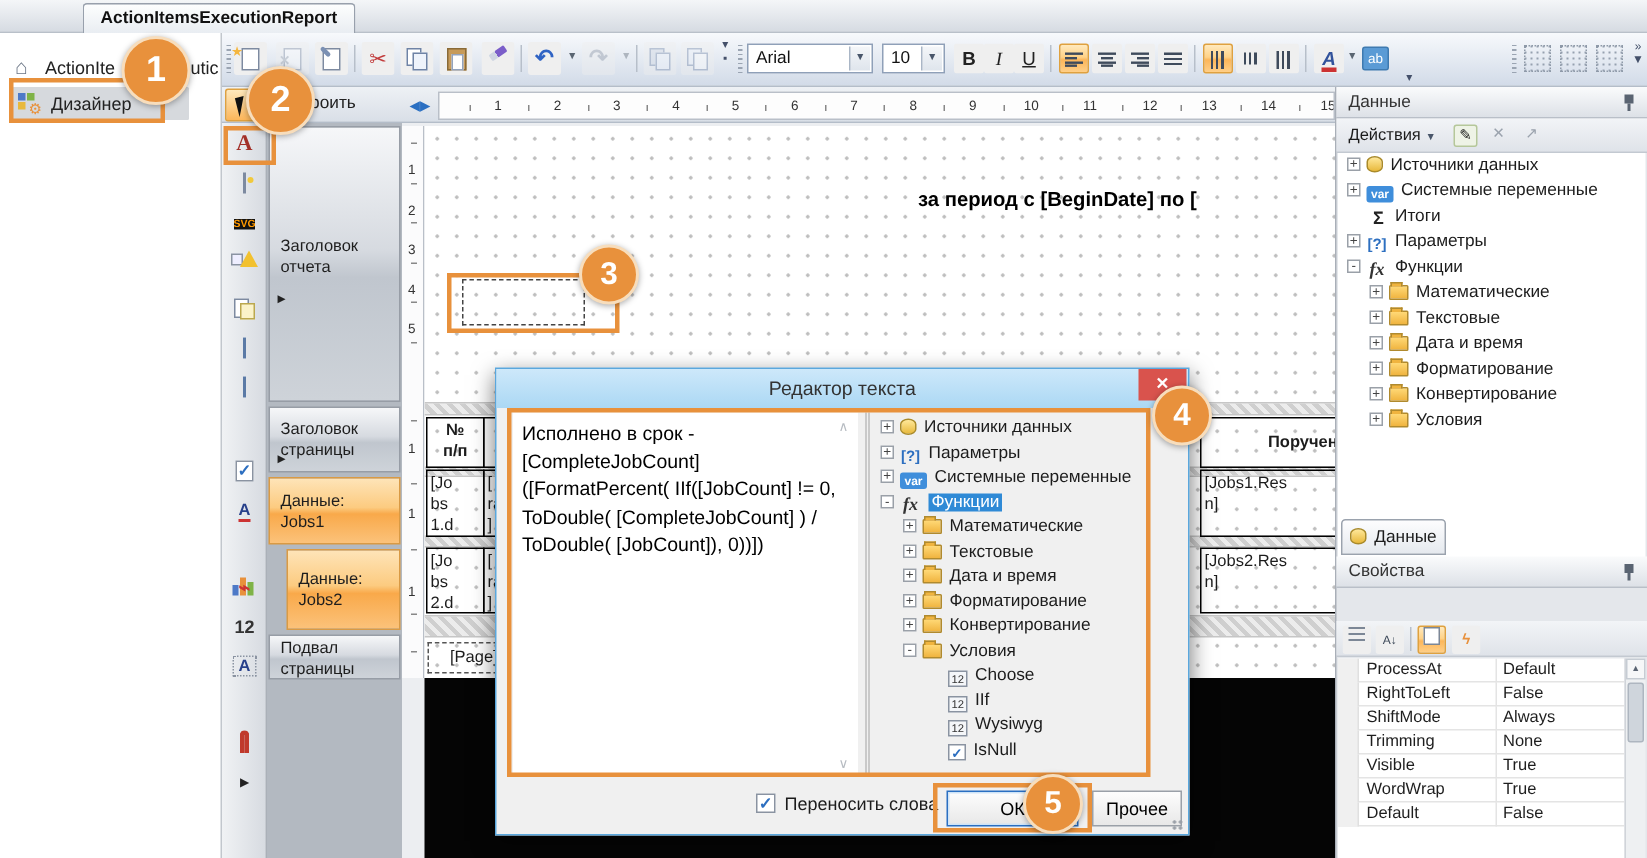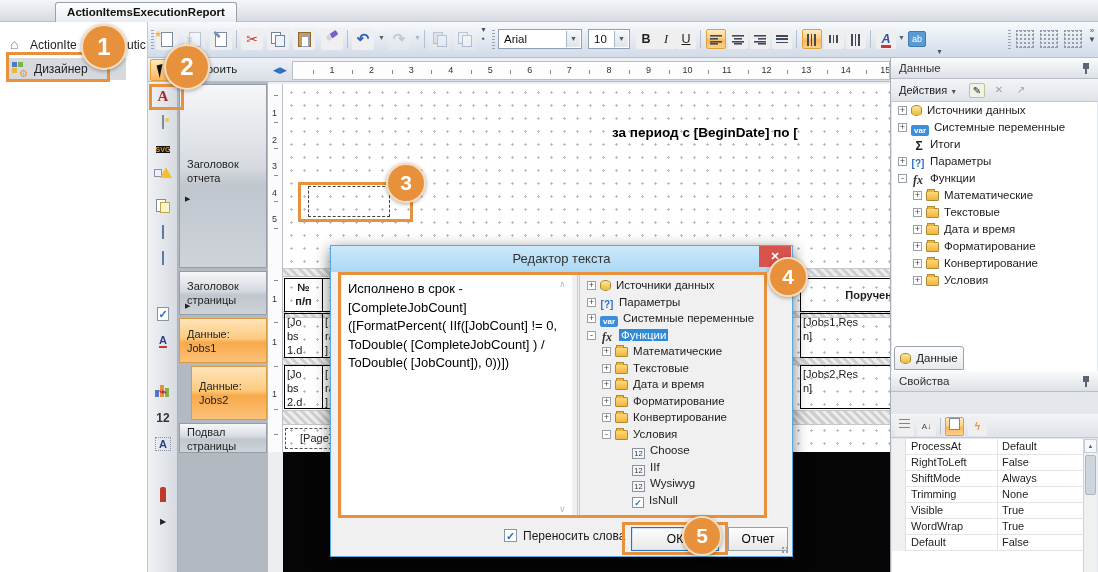--- a/index.html
+++ b/index.html
@@ -536,21 +536,21 @@
         <div class="tree-row" style="top: 132px; left: 19px;"><span class="exp">+</span><span class="ic ic-folder"></span><span>Конвертирование</span></div>
         <div class="tree-row" style="top: 149px; left: 19px;"><span class="exp">-</span><span class="ic ic-folder"></span><span>Условия</span></div>
         <div class="tree-row" style="top: 165px; left: 34px;"><span style="display: inline-block; width: 15px;"></span><span class="ic ic-func">12</span><span>Choose</span></div>
         <div class="tree-row" style="top: 182px; left: 34px;"><span style="display: inline-block; width: 15px;"></span><span class="ic ic-func">12</span><span>IIf</span></div>
         <div class="tree-row" style="top: 198px; left: 34px;"><span style="display: inline-block; width: 15px;"></span><span class="ic ic-func">12</span><span>Wysiwyg</span></div>
         <div class="tree-row" style="top: 215px; left: 34px;"><span style="display: inline-block; width: 15px;"></span><span class="ic ic-funccheck">✓</span><span>IsNull</span></div>
       </div>
     <div id="dlg-check">✓</div>
     <div id="dlg-check-label">Переносить слова</div>
     <button class="dbtn" id="btn-ok">ОК</button>
-    <button class="dbtn" id="btn-cancel">Отчет</button>
+    <button class="dbtn" id="btn-cancel">Прочее</button>
     <span id="dlg-grip"></span>
   </div>
 
   <div class="ann-rect" style="left:6px;top:52px;width:104px;height:30px;"></div>
   <div class="ann-rect" style="left:149px;top:84px;width:35px;height:26px;"></div>
   <div class="ann-rect" style="left:298px;top:182px;width:115px;height:40px;"></div>
   <div class="ann-rect" style="left:338px;top:272px;width:429px;height:246px;"></div>
   <div class="ann-rect" style="left:622px;top:522px;width:106px;height:33px;"></div>
 
   <div class="badge" style="left:81px;top:24px;width:46px;height:46px;font-size:24px;line-height:42px;">1</div>

